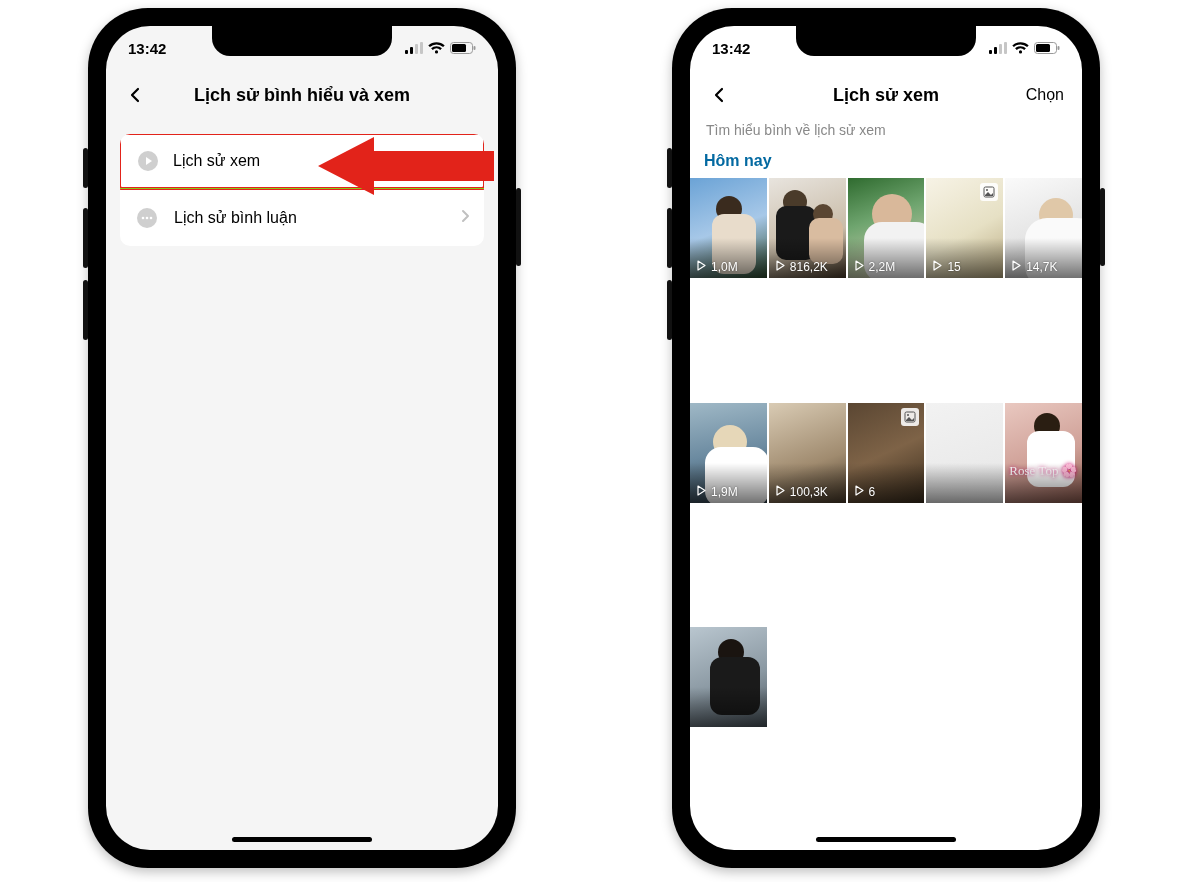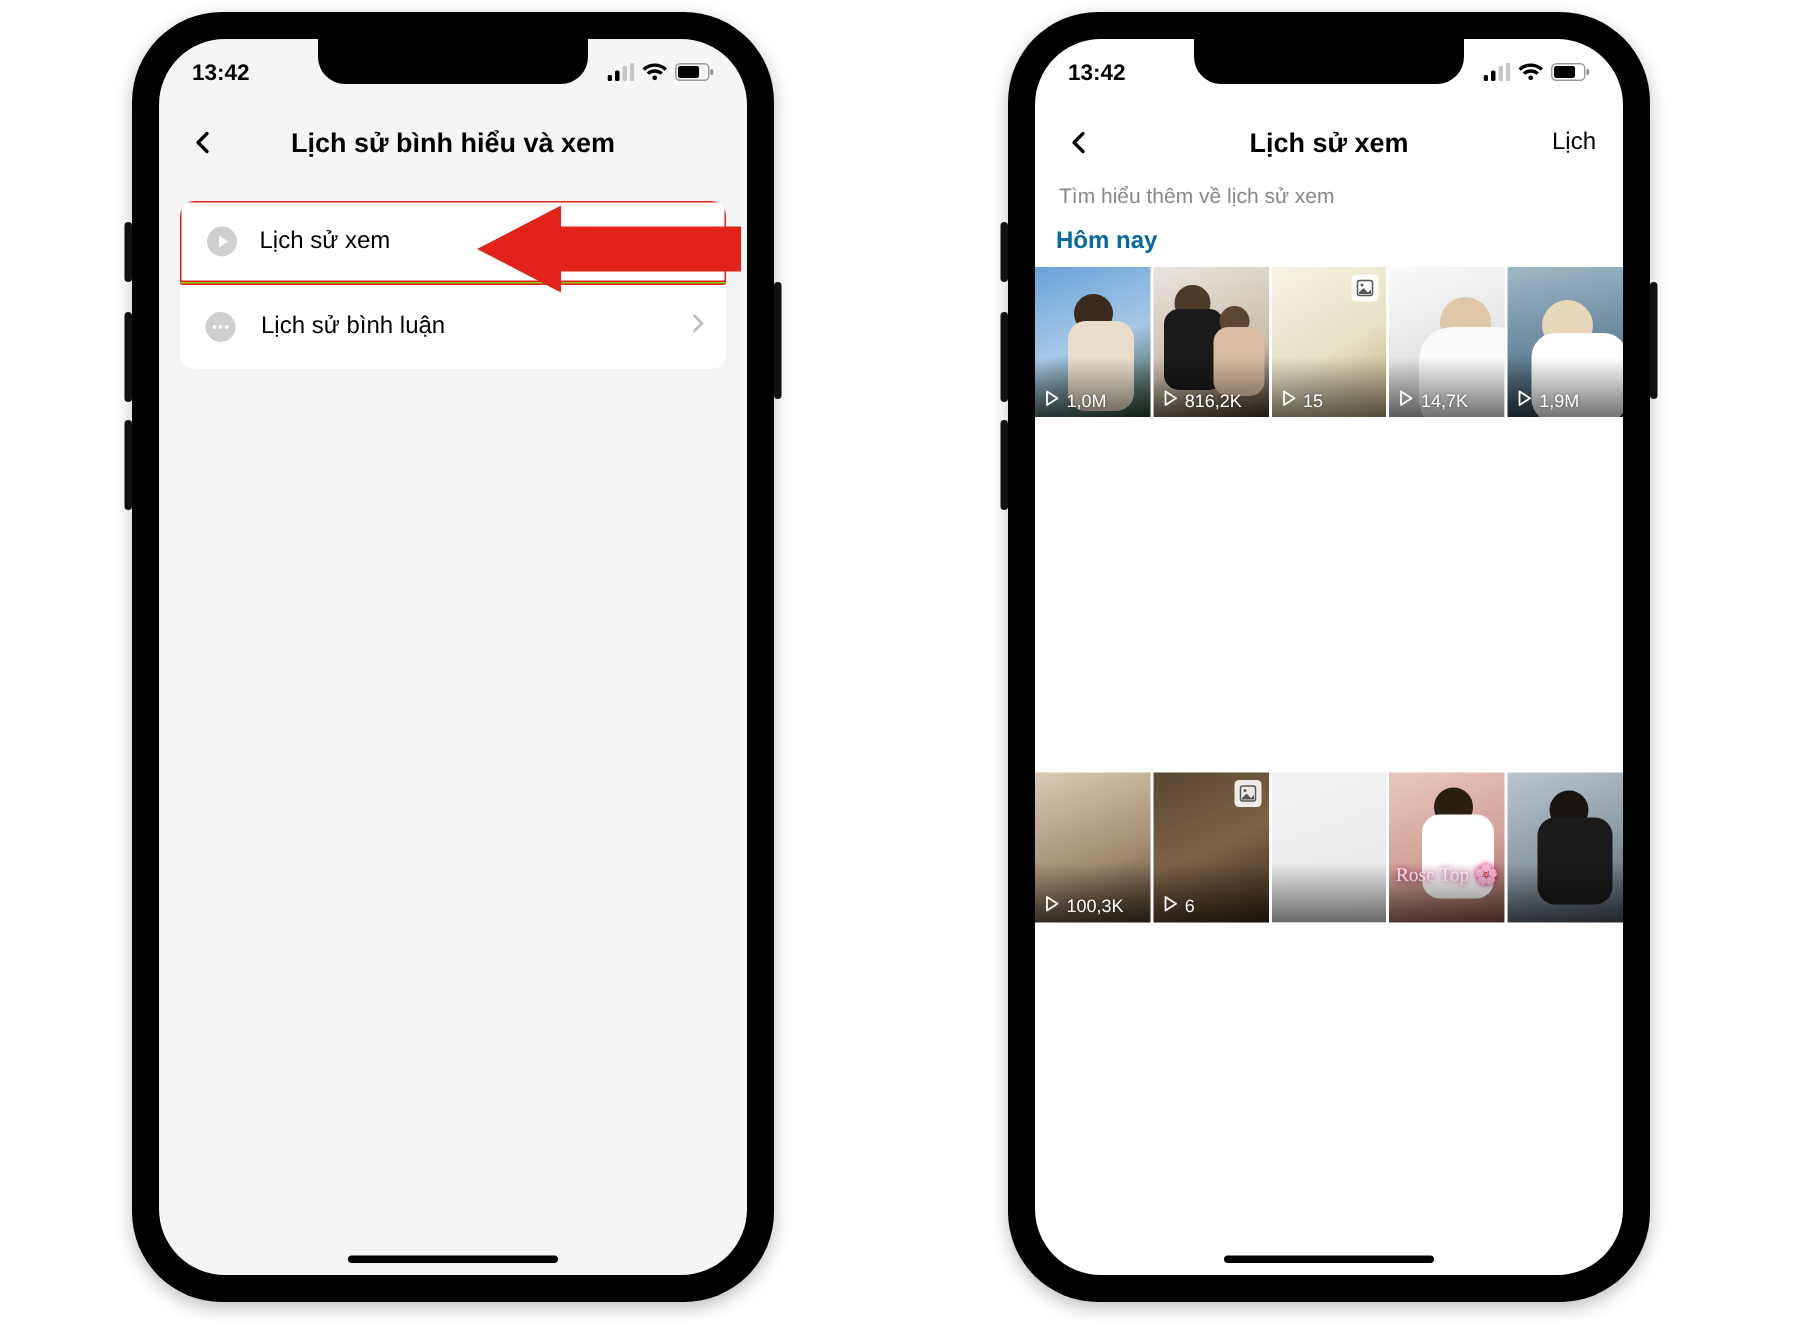--- a/index.html
+++ b/index.html
@@ -329,26 +329,26 @@
       </div>
 
       <div class="header" style="background:#fff;">
         <div class="back-btn">
           <svg width="16" height="16" viewBox="0 0 16 16">
               <path d="M11 2 L5 8 L11 14" stroke="#000" stroke-width="2.2" fill="none" stroke-linecap="round" stroke-linejoin="round"></path>
             </svg>
         </div>
         <span>Lịch sử xem</span>
         <div class="select-btn">
-          <span>Lịch</span>
+          <span>Chọn</span>
         </div>
       </div>
 
       <div class="subtext">
-        <span>Tìm hiểu thêm về lịch sử xem</span>
+        <span>Tìm hiểu bình về lịch sử xem</span>
       </div>
       <div class="section-title">Hôm nay</div>
 
       <div class="grid" id="video-grid">
           <div class="thumb" style="background: linear-gradient(160deg, rgb(107, 163, 214) 0%, rgb(167, 200, 232) 50%, rgb(45, 74, 45) 100%);">
             <div class="sil" style="left:34%;top:18%;width:26px;height:26px;background:#3a2b1e;"></div>
             <div class="body" style="left:28%;top:36%;width:44px;height:60px;background:#e8dccb;border-radius:12px;"></div>
             <div class="views">
               <span><svg width="11" height="11" viewBox="0 0 11 11">
                   <path d="M2 1 L9 5.5 L2 10 Z" fill="none" stroke="#fff" stroke-width="1.2" stroke-linejoin="round"></path>
@@ -361,20 +361,30 @@
             <div class="body" style="left:10%;top:28%;width:40px;height:54px;background:#1a1a1a;border-radius:10px;"></div>
             <div class="sil" style="left:58%;top:26%;width:20px;height:20px;background:#5a4632;"></div>
             <div class="body" style="left:52%;top:40%;width:34px;height:46px;background:#d9bca0;border-radius:10px;"></div>
             <div class="views">
               <span><svg width="11" height="11" viewBox="0 0 11 11">
                   <path d="M2 1 L9 5.5 L2 10 Z" fill="none" stroke="#fff" stroke-width="1.2" stroke-linejoin="round"></path>
                 </svg></span>
               <span>816,2K</span>
             </div>
           </div>
+          <div class="thumb" style="background: linear-gradient(160deg, rgb(47, 107, 47) 0%, rgb(111, 165, 111) 40%, rgb(230, 215, 194) 100%);">
+            <div class="sil" style="left:32%;top:16%;width:40px;height:40px;background:#d9b89a;"></div>
+            <div class="body" style="left:22%;top:44%;width:70px;height:60px;background:#f2f2f2;border-radius:18px;"></div>
+            <div class="views">
+              <span><svg width="11" height="11" viewBox="0 0 11 11">
+                  <path d="M2 1 L9 5.5 L2 10 Z" fill="none" stroke="#fff" stroke-width="1.2" stroke-linejoin="round"></path>
+                </svg></span>
+              <span>2,2M</span>
+            </div>
+          </div>
           <div class="thumb" style="background: linear-gradient(150deg, rgb(247, 243, 230) 0%, rgb(230, 224, 196) 55%, rgb(184, 169, 128) 100%);">
             <div class="views">
               <span><svg width="11" height="11" viewBox="0 0 11 11">
                   <path d="M2 1 L9 5.5 L2 10 Z" fill="none" stroke="#fff" stroke-width="1.2" stroke-linejoin="round"></path>
                 </svg></span>
               <span>15</span>
             </div>
             <div class="pic-badge">
               <svg width="12" height="12" viewBox="0 0 12 12">
                 <rect x="1" y="1" width="10" height="10" rx="1.5" fill="none" stroke="#555" stroke-width="1"></rect>

